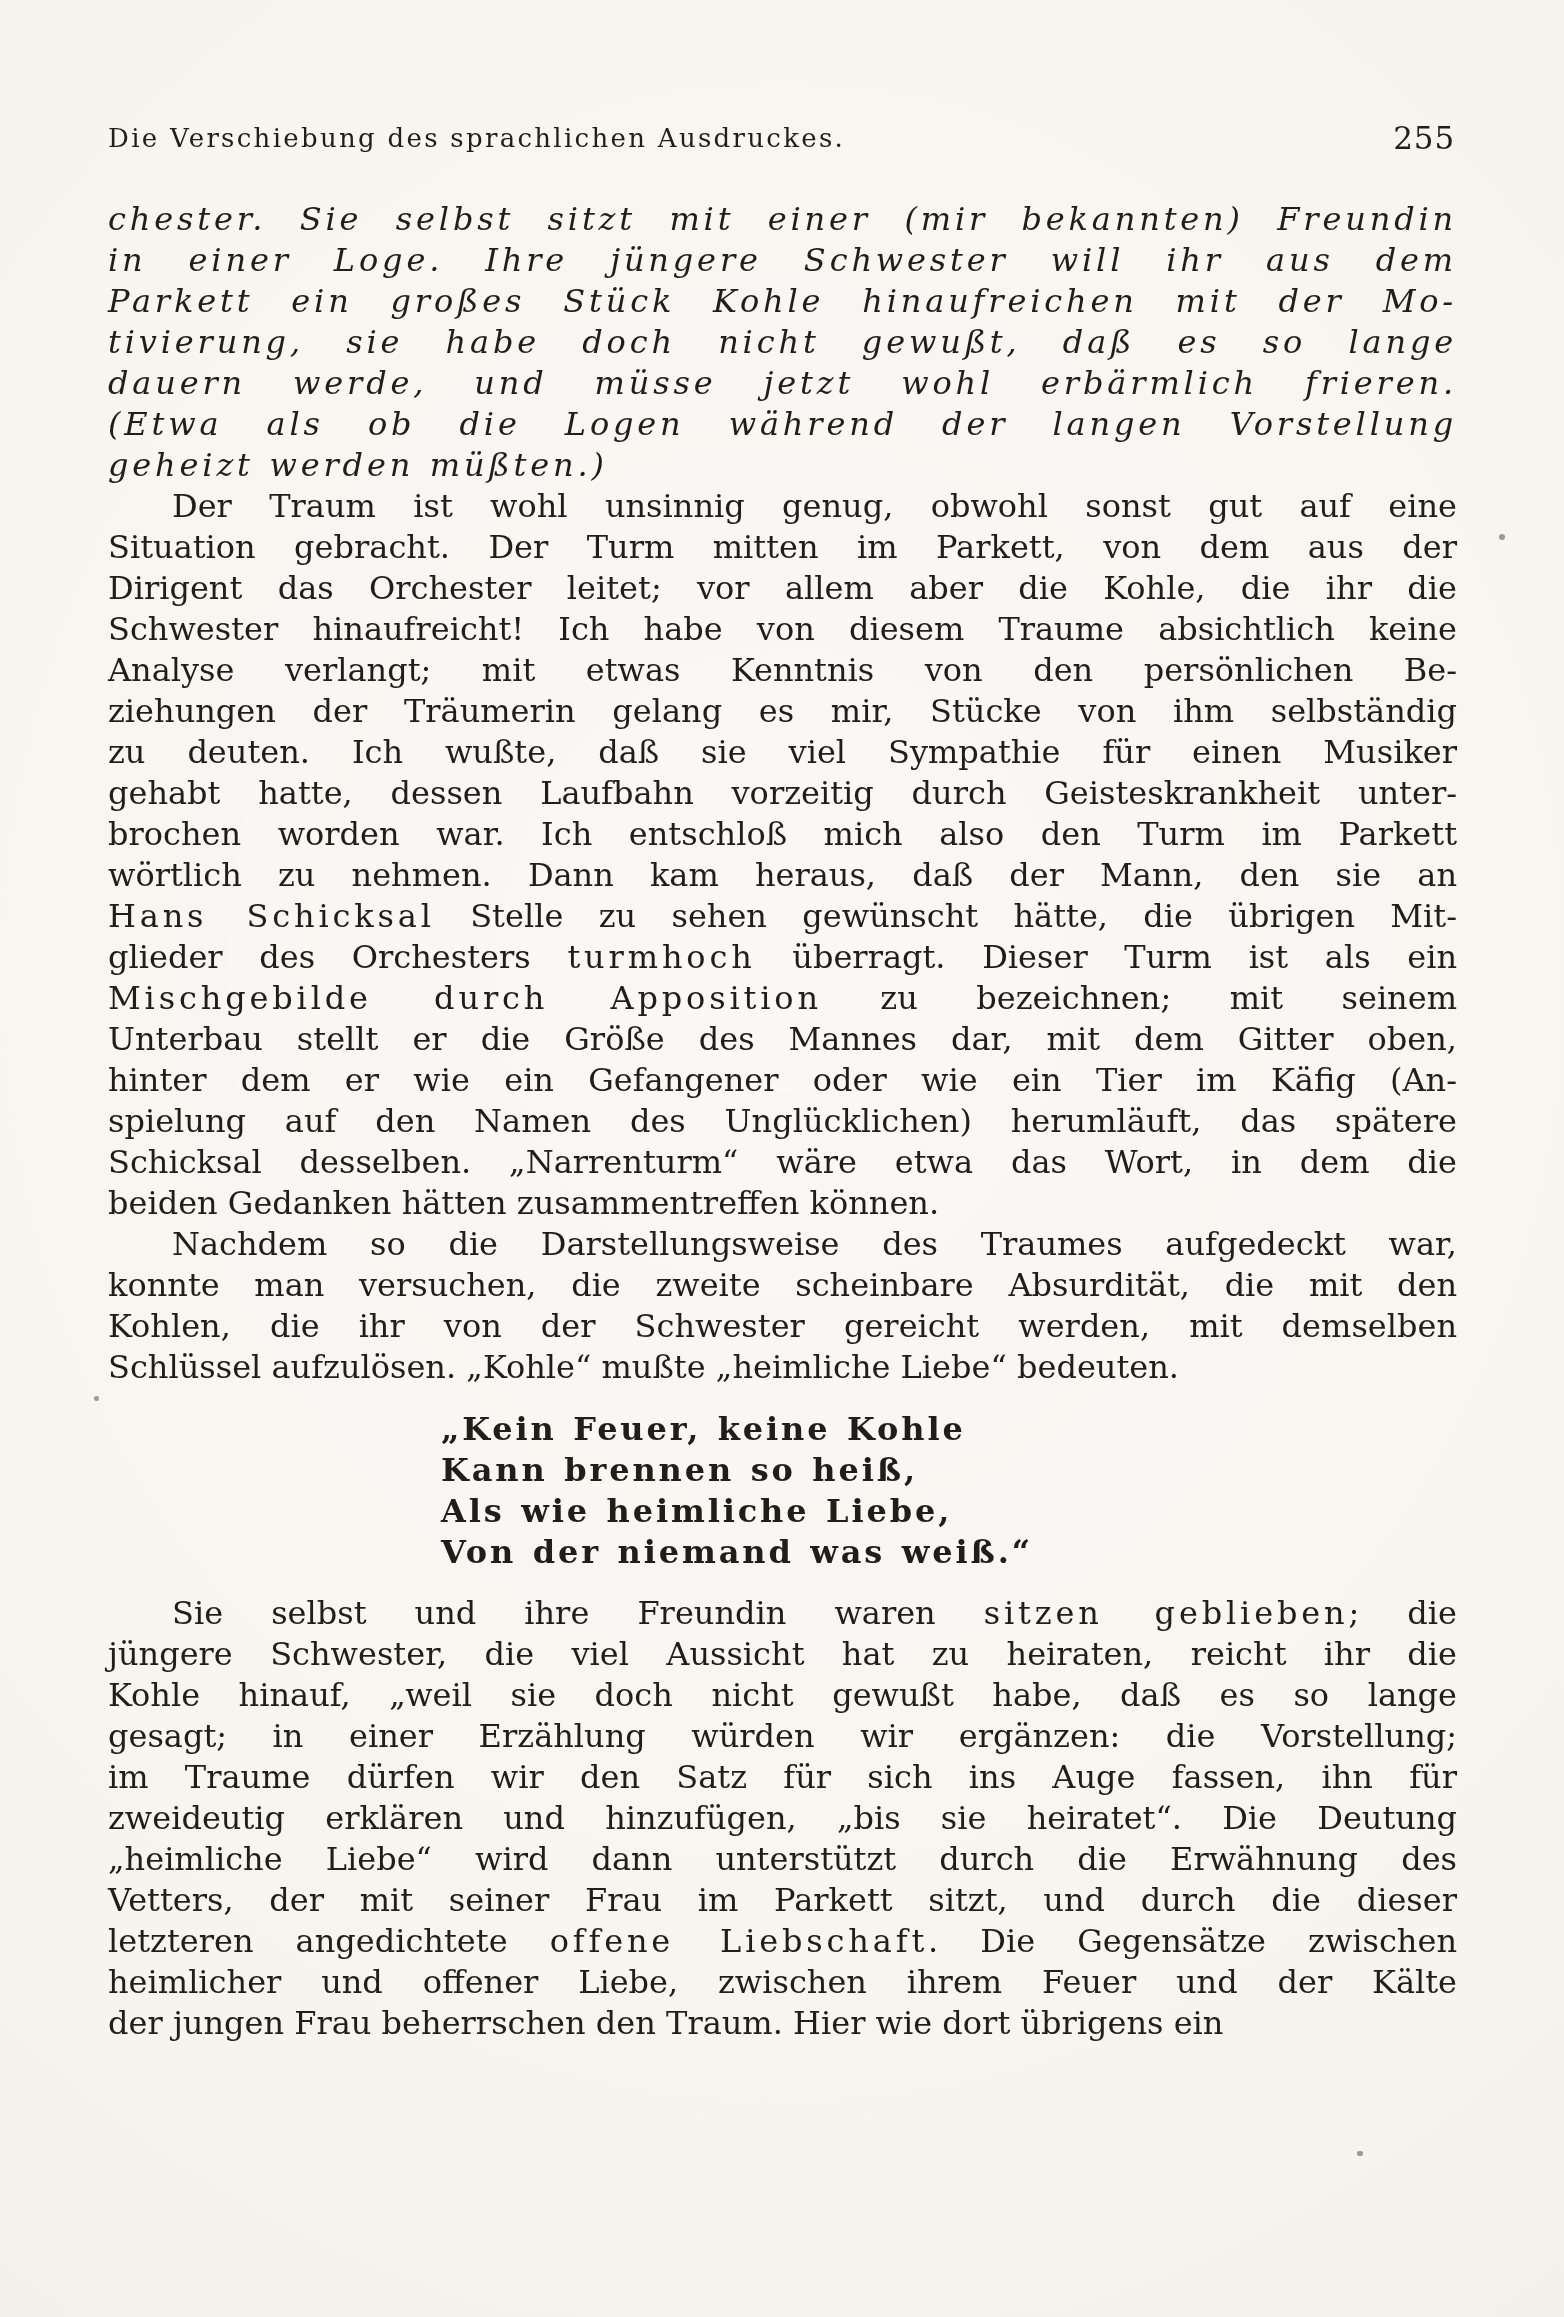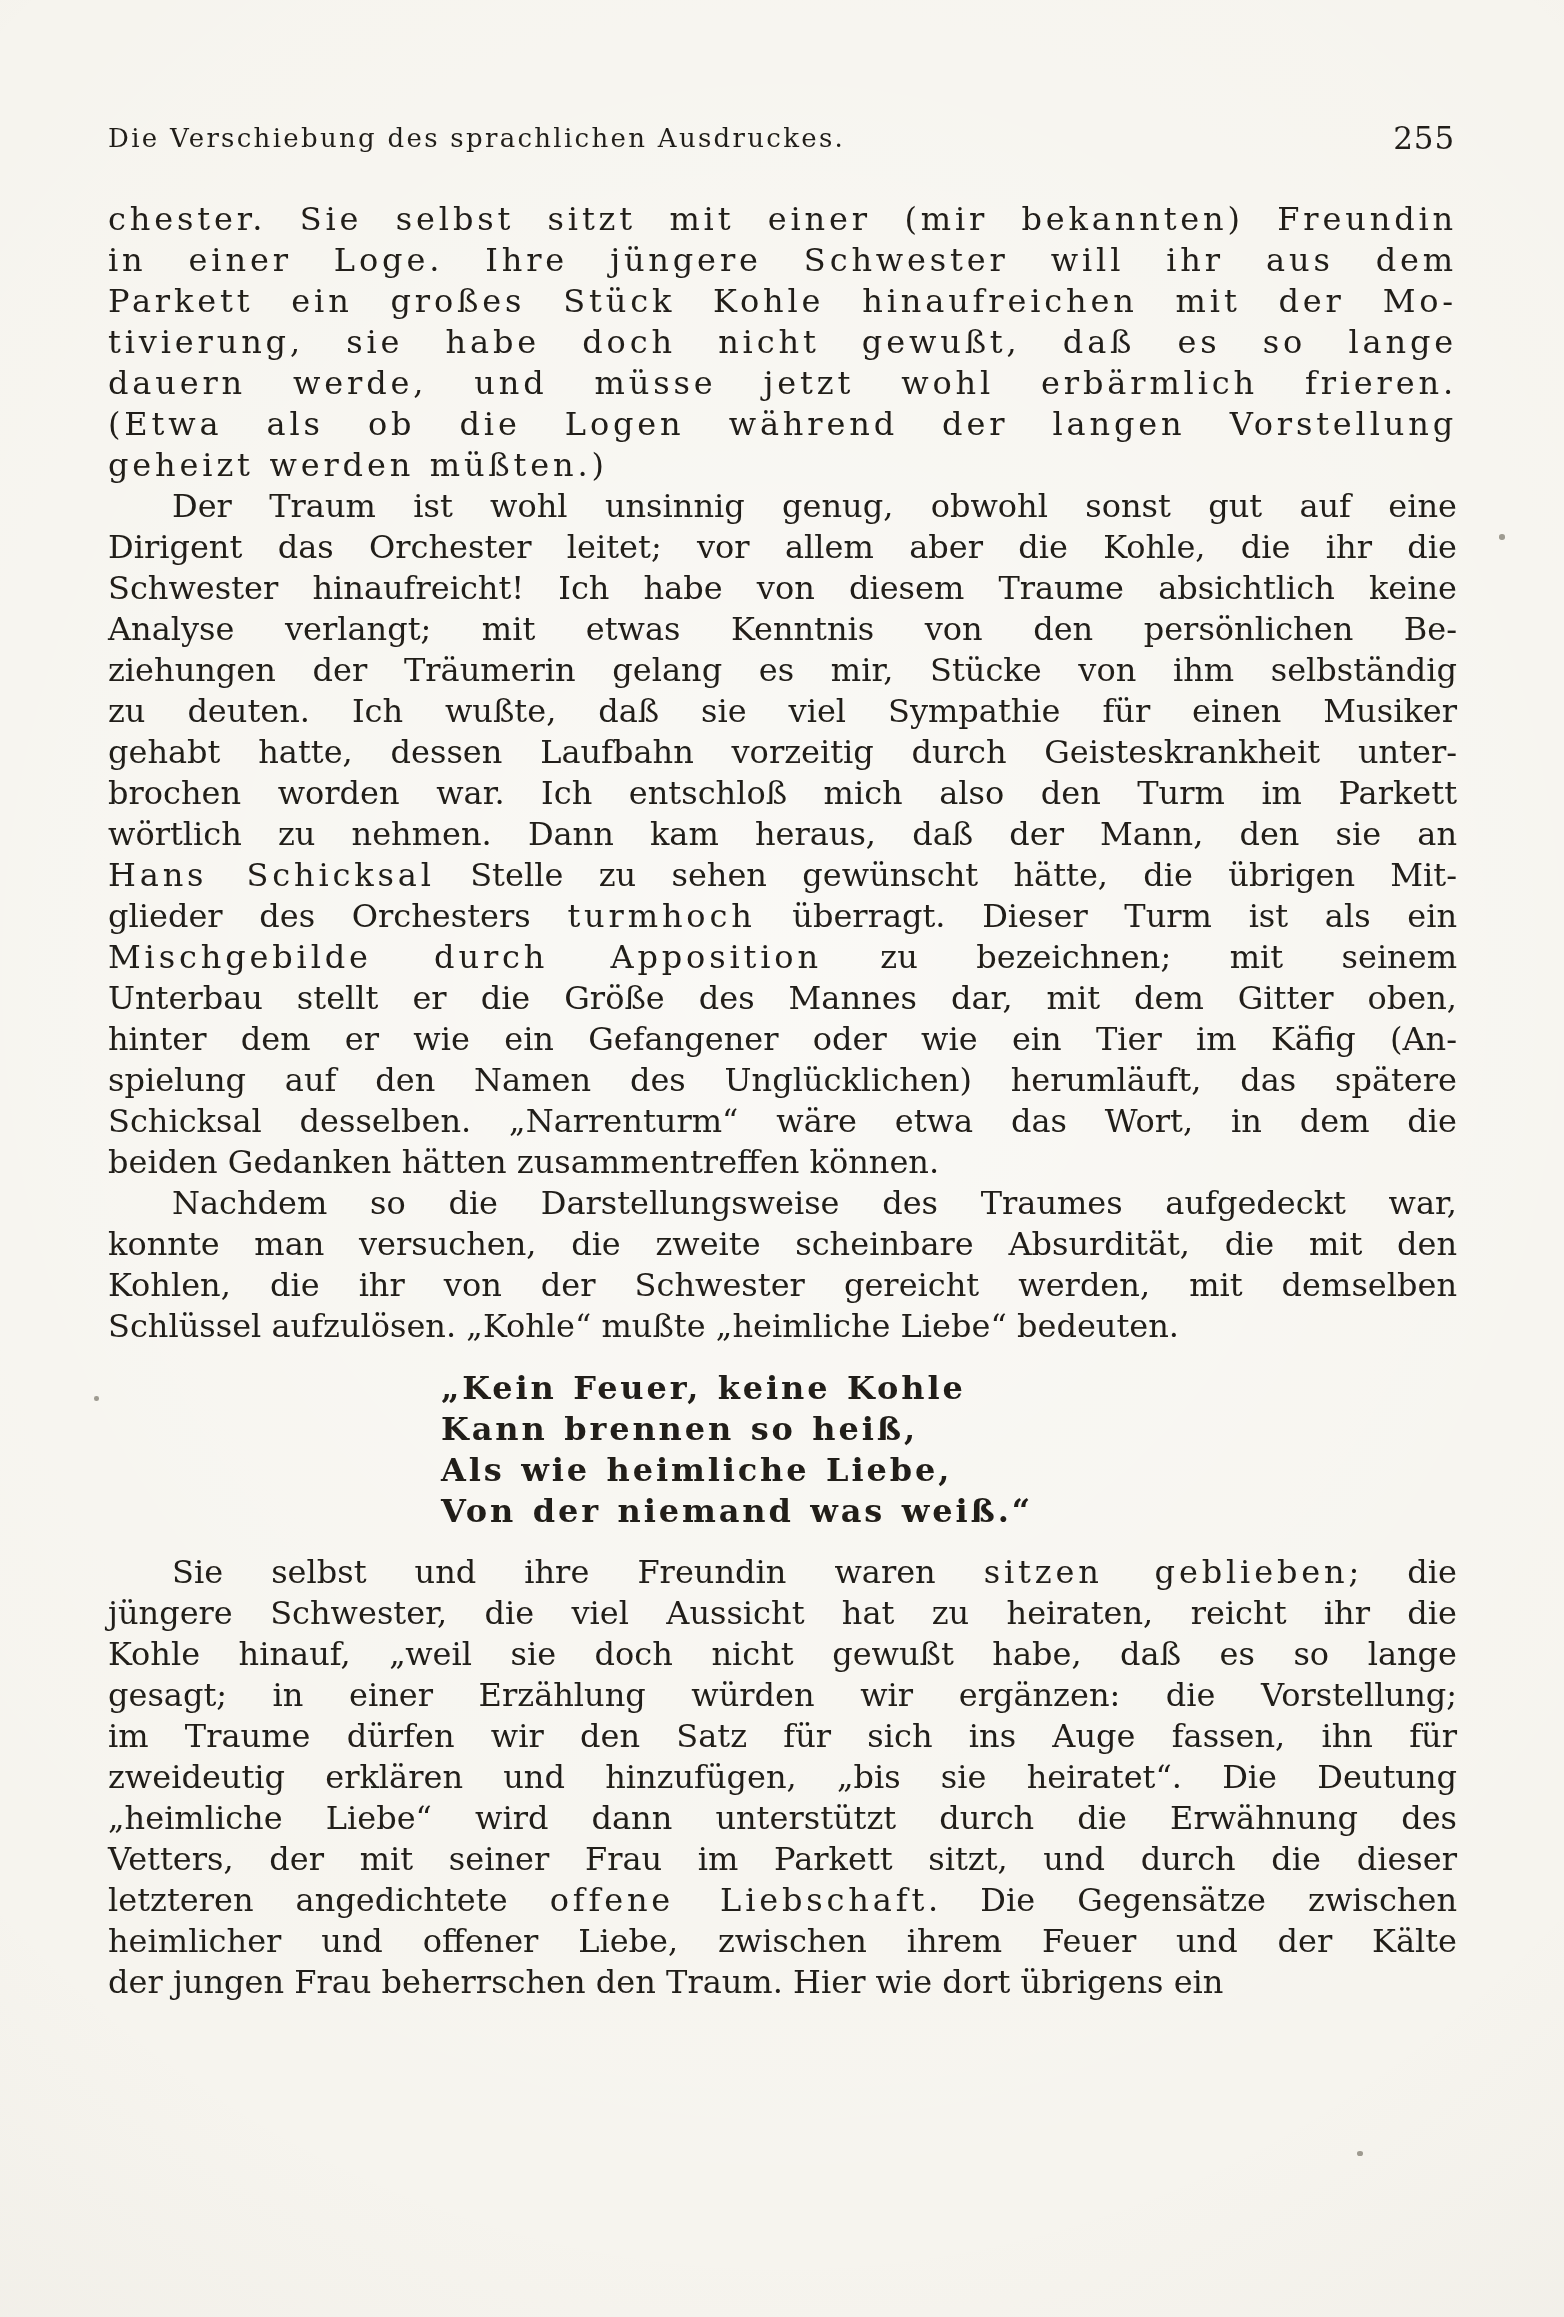--- a/index.html
+++ b/index.html
@@ -61,21 +61,21 @@
   .para { margin: 0; }
   .line {
     line-height: 41px;
     text-align: justify;
     text-align-last: justify;
   }
   .line.last { text-align-last: left; }
   .para.indent .line:first-child { text-indent: 64px; }
 
   
-  .para.spaced .line { letter-spacing: 0.12em; word-spacing: 0.05em; }
+  .para.spaced .line { letter-spacing: 0.12em; word-spacing: 0.05em; font-style: italic; }
   .sp { letter-spacing: 0.12em; }
 
   
   .para.verse {
     margin: 20.6px 0 20.6px 333px;
     font-weight: bold;
   }
   .para.verse .line {
     text-align: left;
     text-align-last: left;
@@ -113,20 +113,21 @@
         <div class="line">chester. Sie selbst sitzt mit einer (mir bekannten) Freundin</div>
         <div class="line">in einer Loge. Ihre jüngere Schwester will ihr aus dem</div>
         <div class="line">Parkett ein großes Stück Kohle hinaufreichen mit der Mo-</div>
         <div class="line">tivierung, sie habe doch nicht gewußt, daß es so lange</div>
         <div class="line">dauern werde, und müsse jetzt wohl erbärmlich frieren.</div>
         <div class="line">(Etwa als ob die Logen während der langen Vorstellung</div>
         <div class="line last">geheizt werden müßten.)</div>
       </div>
       <div class="para indent">
         <div class="line">Der Traum ist wohl unsinnig genug, obwohl sonst gut auf eine</div>
+        <div class="line">Situation gebracht. Der Turm mitten im Parkett, von dem aus der</div>
         <div class="line">Dirigent das Orchester leitet; vor allem aber die Kohle, die ihr die</div>
         <div class="line">Schwester hinaufreicht! Ich habe von diesem Traume absichtlich keine</div>
         <div class="line">Analyse verlangt; mit etwas Kenntnis von den persönlichen Be-</div>
         <div class="line">ziehungen der Träumerin gelang es mir, Stücke von ihm selbständig</div>
         <div class="line">zu deuten. Ich wußte, daß sie viel Sympathie für einen Musiker</div>
         <div class="line">gehabt hatte, dessen Laufbahn vorzeitig durch Geisteskrankheit unter-</div>
         <div class="line">brochen worden war. Ich entschloß mich also den Turm im Parkett</div>
         <div class="line">wörtlich zu nehmen. Dann kam heraus, daß der Mann, den sie an</div>
         <div class="line"><span class="sp">Hans Schicksal</span><span> Stelle zu sehen gewünscht hätte, die übrigen Mit-</span></div>
         <div class="line"><span>glieder des Orchesters </span><span class="sp">turmhoch</span><span> überragt. Dieser Turm ist als ein</span></div>

